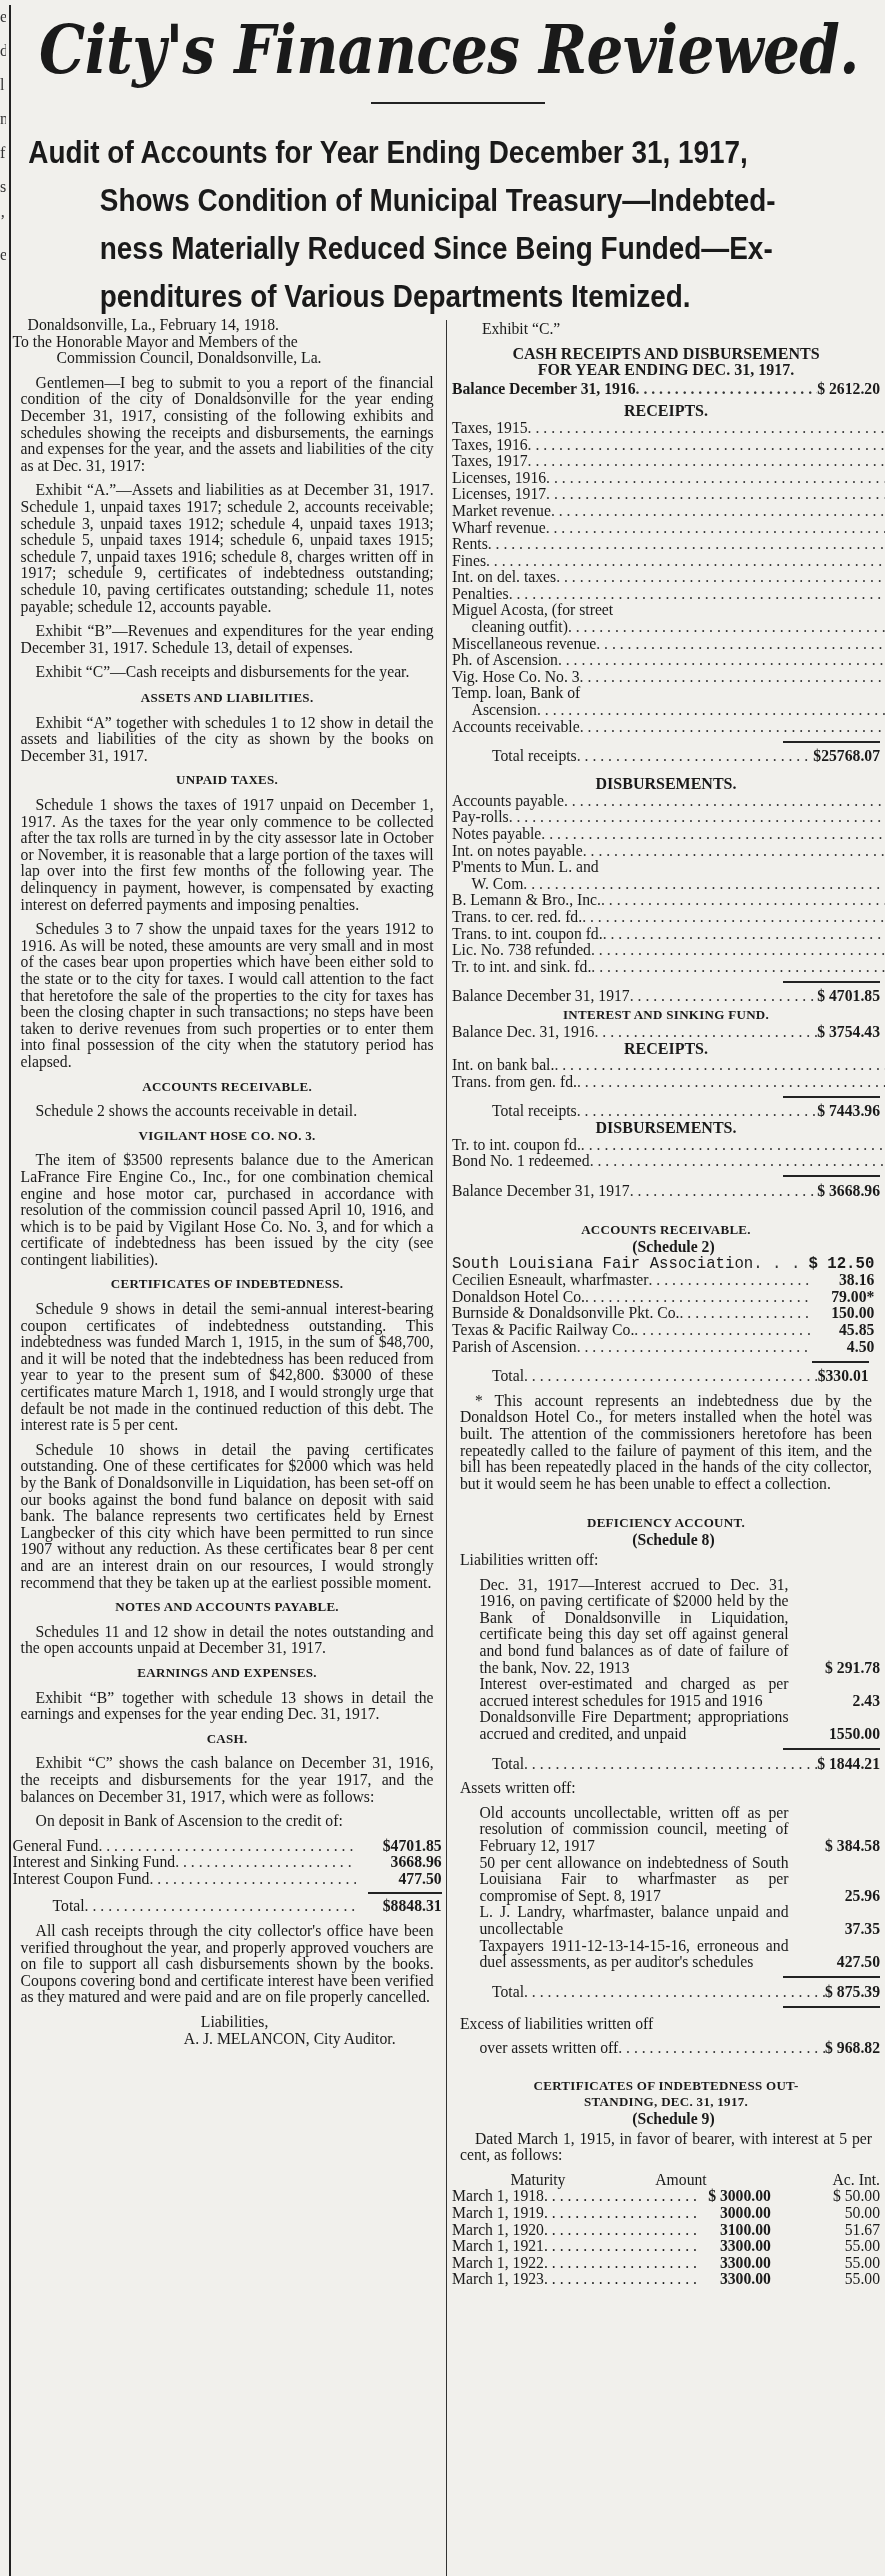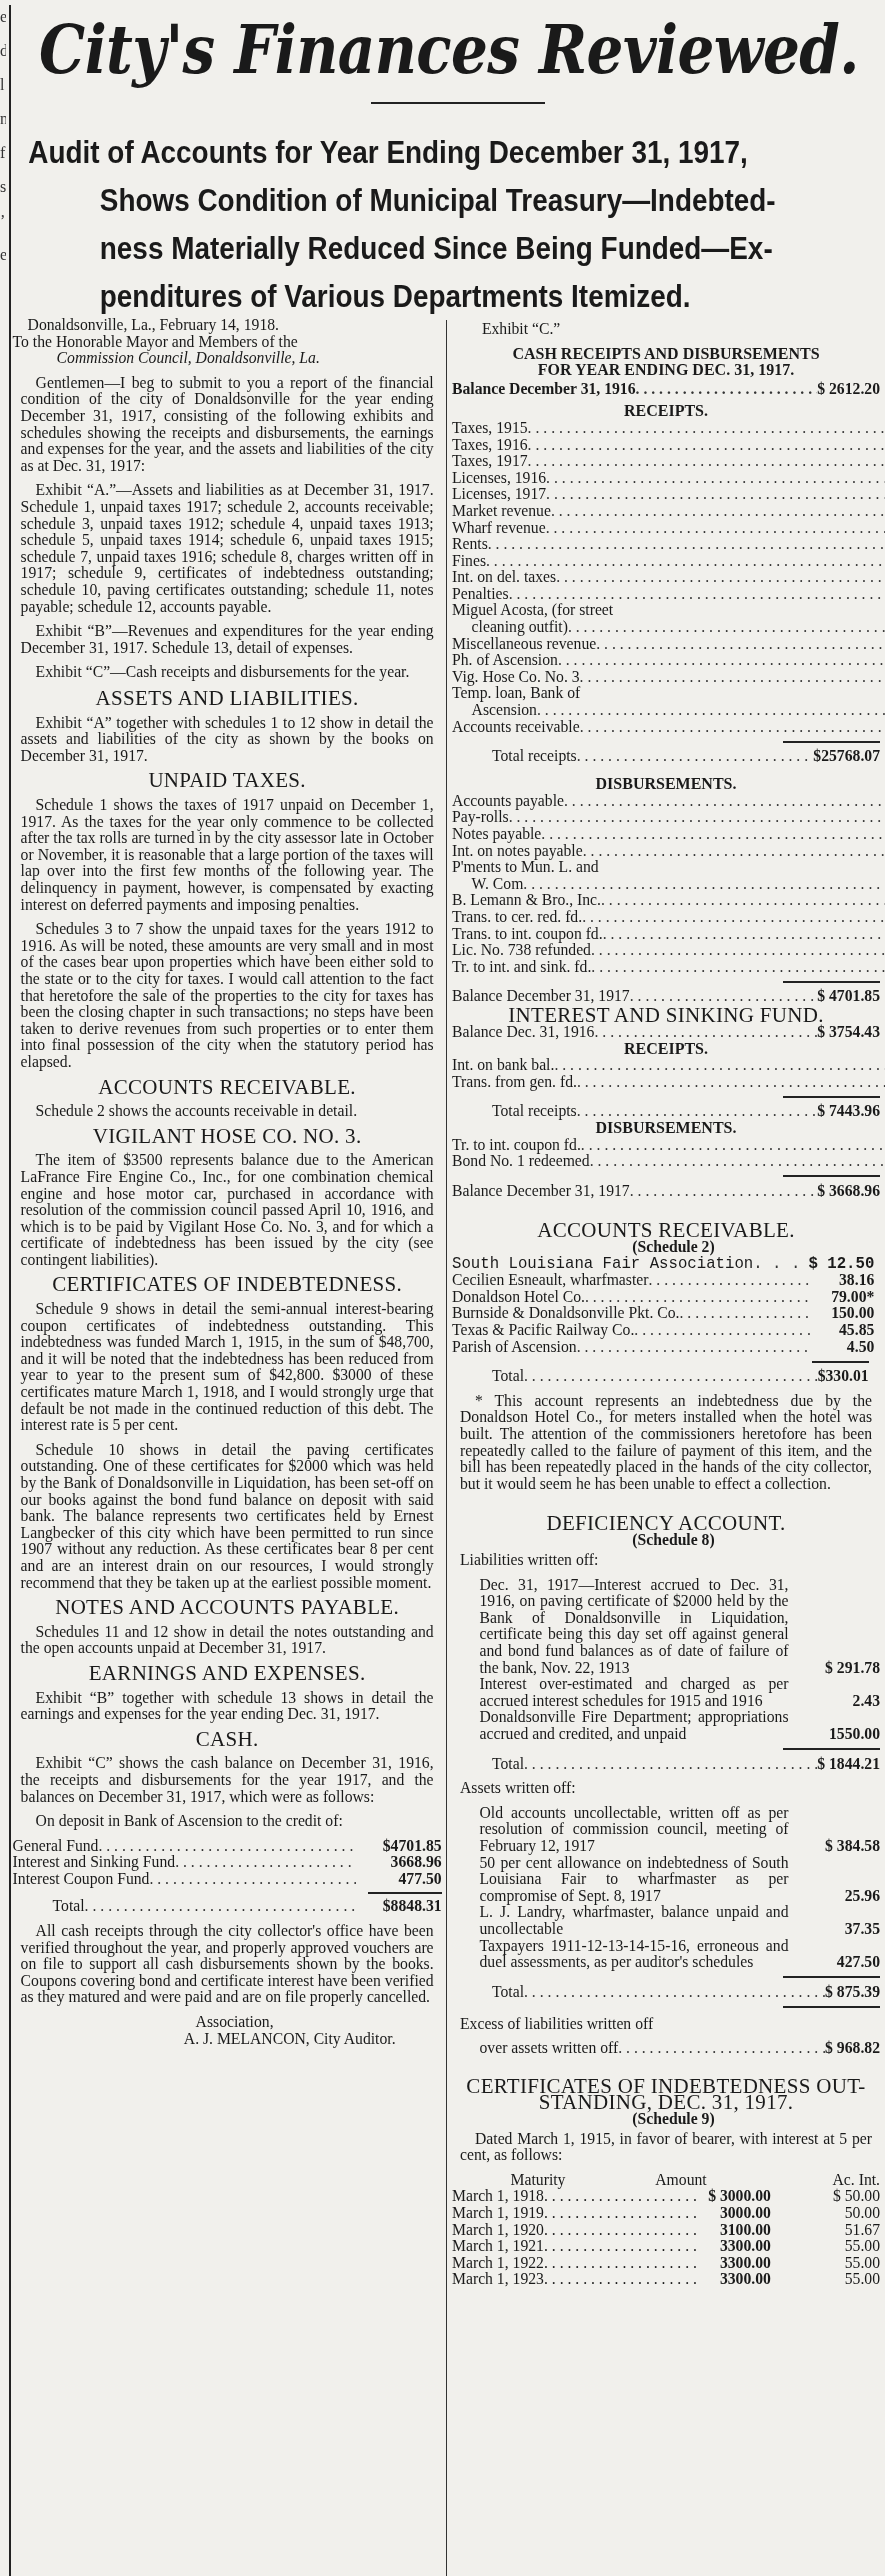--- a/index.html
+++ b/index.html
@@ -40,23 +40,23 @@
   .subhead .l4 { display:block; padding-left: 92px; white-space: nowrap; }
 
   .col { position: absolute; font-size: 15.7px; line-height: 16.6px; text-align: justify; }
   .col-left  { left: 12.6px;  top: 317px; width: 429px; }
   .col-right { left: 452px; top: 313px; width: 428px; }
 
   p { margin: 8px; text-indent: 15px; }
   p.noind { text-indent: 0; }
   .dateline { text-align: left; margin: 0; }
   .salute { margin: 0; text-indent: 0; }
-  .salute2 { margin: 0; padding-left: 29px; font-style: italic; }
+  .salute2 { margin: 0; padding-left: 29px; }
   h3 {
-    margin: 2.3px 0 0 0; font-size: 21px; font-weight: 400; text-align: center;
+    margin: 2.3px 0 0 0; font-size: 13px; font-weight: 700; text-align: center;
     letter-spacing: 0.3px;
   }
   h4 { margin: 0; font-size: 16px; font-weight: 700; text-align: center; }
   .sched { margin: 0; text-align: center; font-weight: 700; }
 
   .row { display: flex; align-items: baseline; white-space: nowrap; }
   .row .lbl { flex: 0 0 auto; }
   .row .dots { flex: 1 1 auto; overflow: hidden; color: #333; }
   .row .dots::after { content: " . . . . . . . . . . . . . . . . . . . . . . . . . . . . . . . . . . . . . . . . . . . . . . . . . . . . . . . . . . . . . . . . . . . . . . . . . . . . . . . . . . ."; }
   .row .amt { flex: 0 0 auto; text-align: right; font-weight: 700; }
@@ -165,21 +165,21 @@
       </div>
       <div class="rule-l"></div>
       <div class="row total-row">
         <span class="lbl">Total</span>
         <span class="dots"></span>
         <span class="amt">$8848.31</span>
       </div>
     </div>
 
     <p>All cash receipts through the city collector's office have been verified throughout the year, and properly approved vouchers are on file to support all cash disbursements shown by the books. Coupons covering bond and certificate interest have been verified as they matured and were paid and are on file properly cancelled.</p>
-    <p class="sig">Association,</p>
+    <p class="sig">Liabilities,</p>
     <p class="sig2">A. J. MELANCON, City Auditor.</p>
   </div>
 
   <div class="col col-right">
     <p style="padding-left:6.9px">Exhibit “C.”</p>
     <h4>CASH RECEIPTS AND DISBURSEMENTS</h4>
     <h4>FOR YEAR ENDING DEC. 31, 1917.</h4>
 
     <div class="row bold" style="margin-top:2.3px">
       <span class="lbl">Balance December 31, 1916</span>

